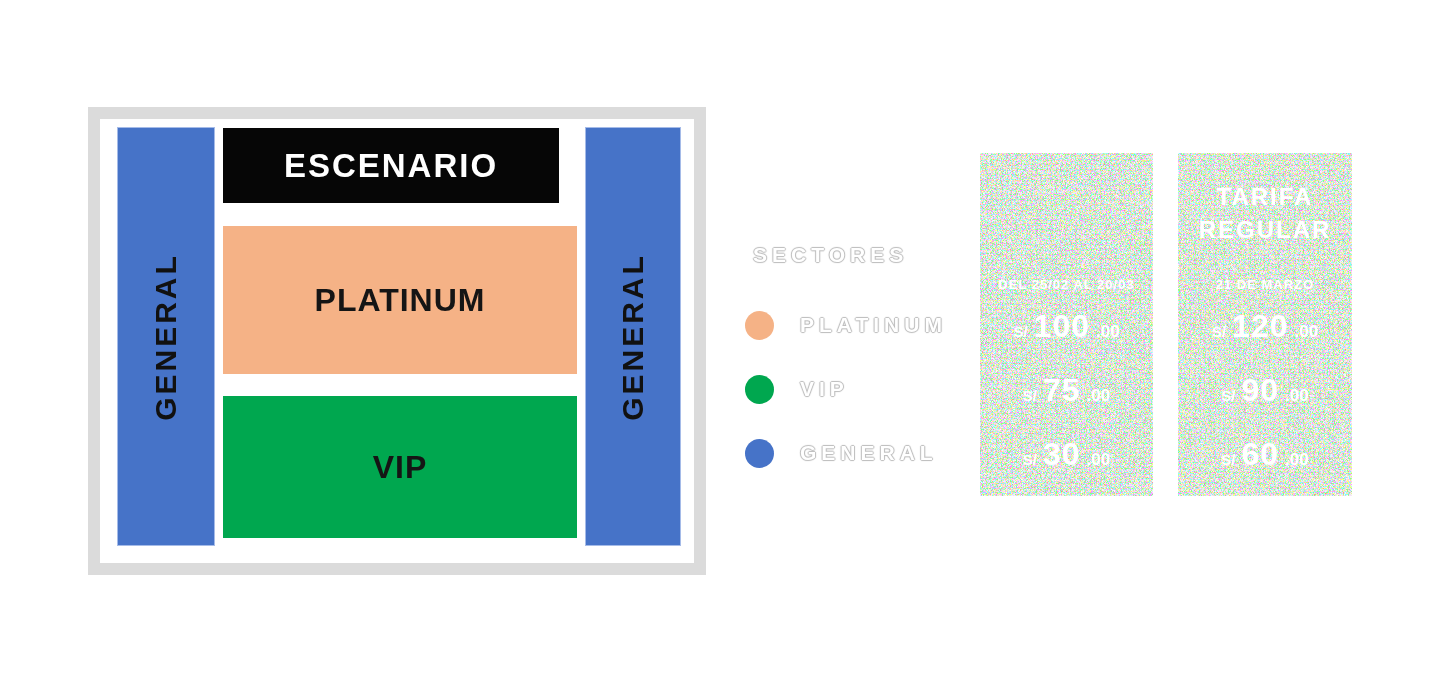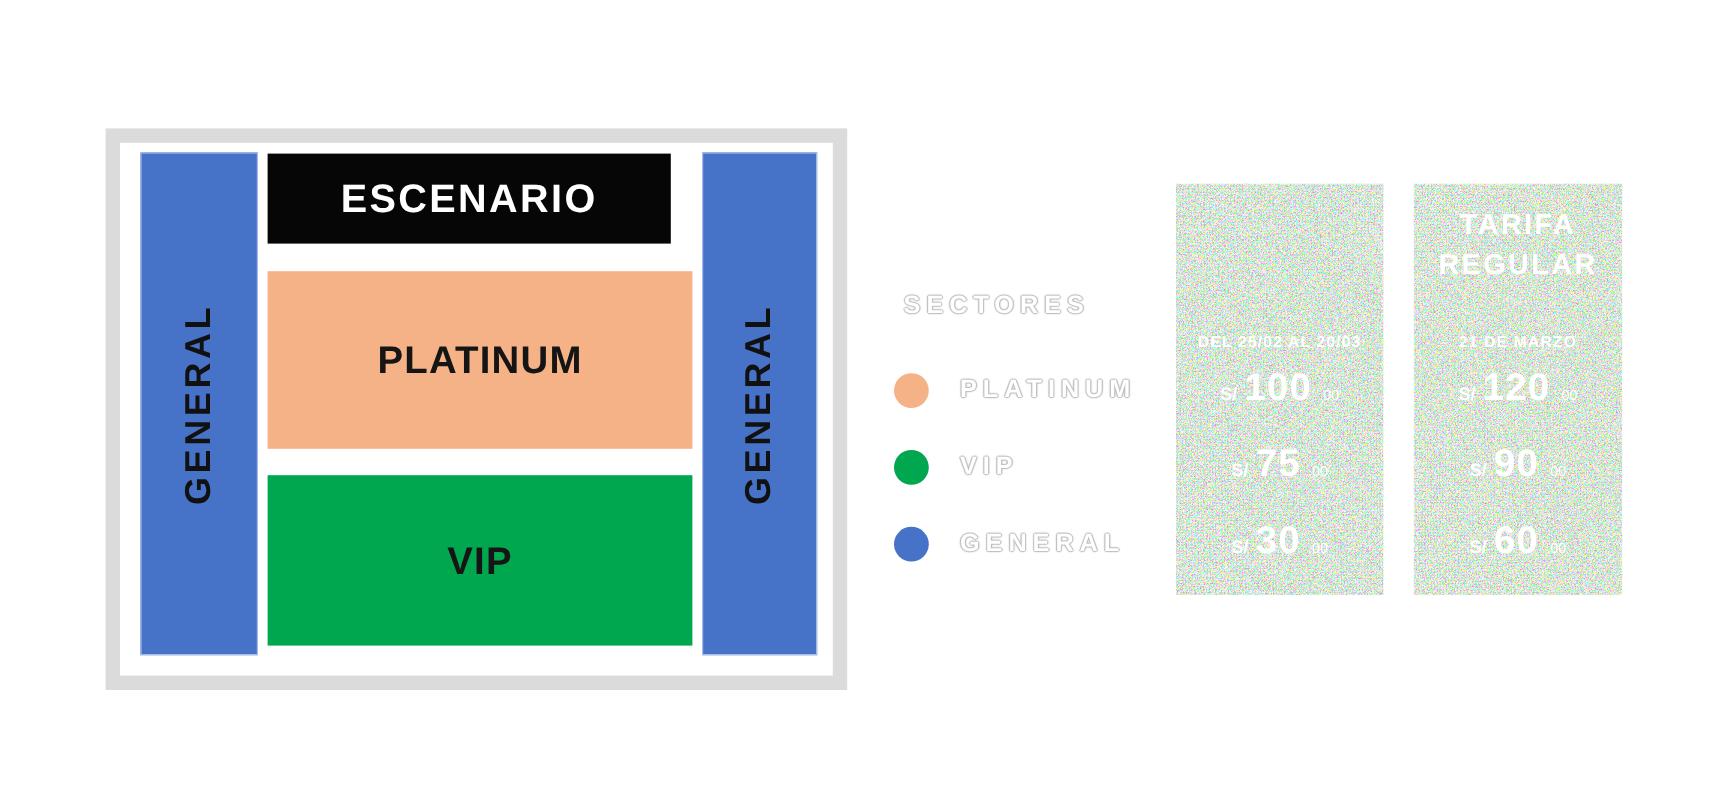--- a/index.html
+++ b/index.html
@@ -33,30 +33,30 @@
   .dot-platinum{background:#f5b286}.dot-vip{background:#00a74f}.dot-general{background:#4673c8}
   .legend-label{font-size:21px;font-weight:700;letter-spacing:5px;}
 
   
   .price-card{position:absolute;top:153px;width:173px;height:343px;overflow:hidden;}
   .card-preventa{left:980px;}
   .card-regular{left:1178px;width:174px;}
   .noise-svg{position:absolute;left:0;top:0;width:100%;height:100%;display:block;}
   .card-content{position:absolute;left:0;top:0;right:0;bottom:0;color:#ffffff;text-align:center;}
   .card-title{position:absolute;left:0;right:0;top:18px;height:84px;padding:0 5px;
-              display:flex;align-items:flex-start;justify-content:center;
+              display:flex;align-items:center;justify-content:center;
               font-size:24px;font-weight:700;letter-spacing:2px;line-height:33px;}
   .card-subtitle{position:absolute;left:0;right:0;top:99px;
                  font-size:13px;font-weight:700;letter-spacing:1px;margin-top:25px;}
   .price-row{position:absolute;left:0;right:0;display:flex;align-items:baseline;
              justify-content:center;gap:6px;}
   .pr-0{top:151px}.pr-1{top:215px}.pr-2{top:279px}
   .cur{font-size:15px;font-weight:700;}
   .amt{font-size:32px;font-weight:700;letter-spacing:1px;}
-  .cents{font-size:12px;font-weight:400;margin-top:18px;}
+  .cents{font-size:17px;font-weight:700;margin-top:18px;}
 </style>
 </head>
 <body>
 
 <div class="page">
 
   <div class="map-frame">
     <div class="sec general-left">
       <span class="vertical-label">GENERAL</span>
     </div>

